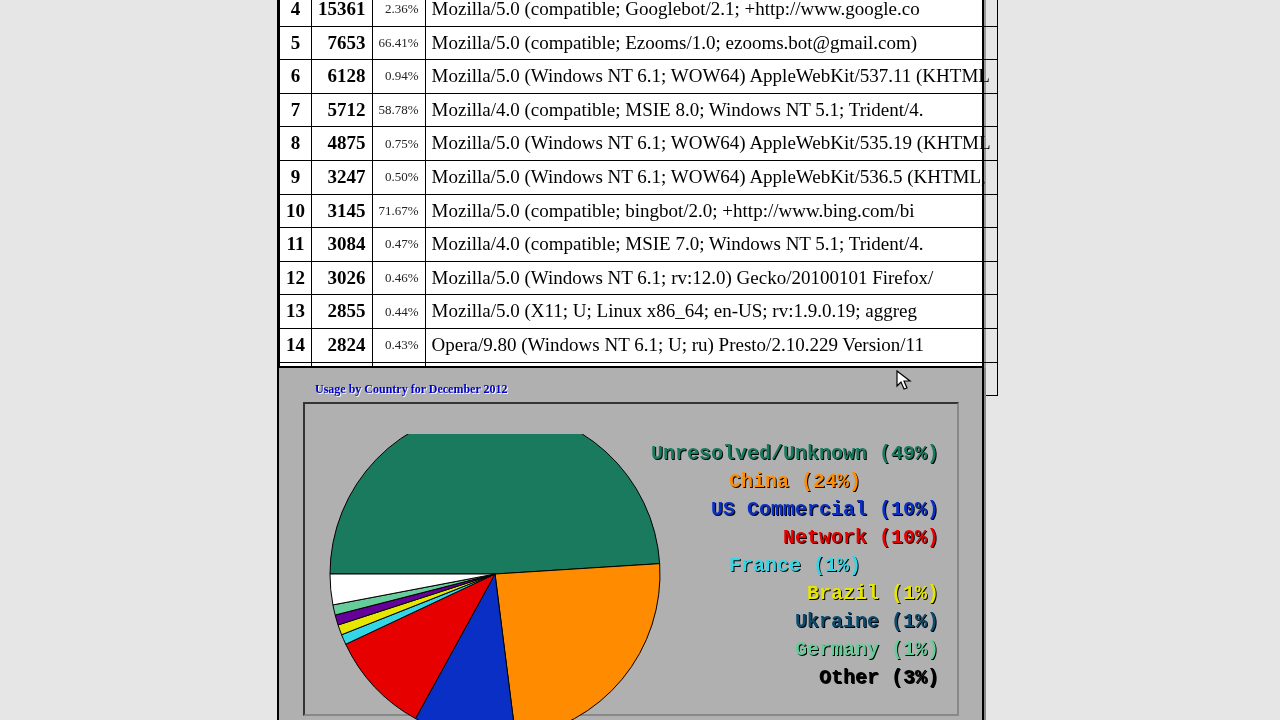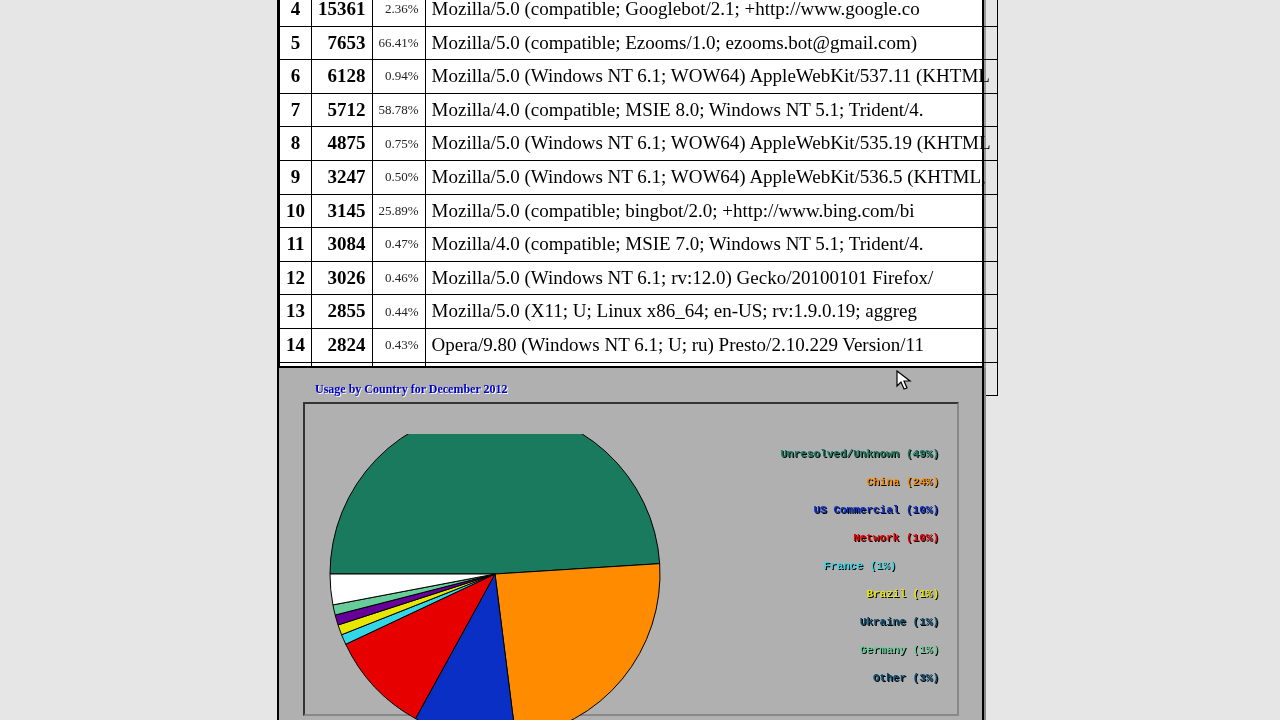--- a/index.html
+++ b/index.html
@@ -7,21 +7,21 @@
   table{border-collapse:collapse;width:100%}
   td{border:1px solid #000;padding:3px 6px;font-size:19px;line-height:1.4;white-space:nowrap;overflow:hidden}
   td.rank{width:28px;text-align:center;font-weight:bold}
   td.hits{width:72px;text-align:right;font-weight:bold}
   td.pct{width:54px;text-align:right;font-size:13px;color:#222}
   td.ua{font-family:"Times New Roman",serif}
   .chart-panel{position:absolute;left:277px;top:366px;width:703px;height:354px;background:#b0b0b0;border:2px solid #000;box-shadow:2px 2px 0 #888}
   .chart-title{position:absolute;left:36px;top:14px;font-family:Liberation Serif, serif;font-weight:bold;font-size:12px;color:#0000cc;text-shadow:1px 1px 0 #fff}
   .chart-inner{position:absolute;left:24px;top:34px;width:652px;height:310px;border:2px inset #888;background:#b0b0b0}
   .pie{position:absolute;left:22px;top:30px}
-  .legend{position:absolute;right:18px;top:36px;font-family:"Courier New",monospace;font-weight:bold;font-size:11px;text-align:right;line-height:28px}
+  .legend{position:absolute;right:18px;top:36px;font-family:"Courier New",monospace;font-weight:bold;font-size:20px;text-align:right;line-height:28px}
   .legend div{text-shadow:1px 1px 0 #000}
   .cursor{position:absolute;left:896px;top:370px;font-size:20px;color:#000;pointer-events:none}
 </style>
 </head>
 <body>
 
 <div class="table-panel">
   <table>
       <tbody id="tb">
         <tr>
@@ -56,21 +56,21 @@
         </tr>
         <tr>
           <td class="rank">9</td>
           <td class="hits">3247</td>
           <td class="pct">0.50%</td>
           <td class="ua">Mozilla/5.0 (Windows NT 6.1; WOW64) AppleWebKit/536.5 (KHTML,</td>
         </tr>
         <tr>
           <td class="rank">10</td>
           <td class="hits">3145</td>
-          <td class="pct">25.89%</td>
+          <td class="pct">71.67%</td>
           <td class="ua">Mozilla/5.0 (compatible; bingbot/2.0; +http://www.bing.com/bi</td>
         </tr>
         <tr>
           <td class="rank">11</td>
           <td class="hits">3084</td>
           <td class="pct">0.47%</td>
           <td class="ua">Mozilla/4.0 (compatible; MSIE 7.0; Windows NT 5.1; Trident/4.</td>
         </tr>
         <tr>
           <td class="rank">12</td>
@@ -109,28 +109,28 @@
         <path d="M 168 140 L 188.67998353811012 303.6989257168889 A 165 165 0 0 1 88.51064377321693 284.59060220723745 Z" fill="#0a2fc4" stroke="#000" stroke-width="1"></path>
         <path d="M 168 140 L 88.51064377321693 284.59060220723745 A 165 165 0 0 1 18.703536343106748 210.25358310823694 Z" fill="#e60000" stroke="#000" stroke-width="1"></path>
         <path d="M 168 140 L 18.703536343106748 210.25358310823694 A 165 165 0 0 1 14.586879828438498 200.74055119297185 Z" fill="#33d6e6" stroke="#000" stroke-width="1"></path>
         <path d="M 168 140 L 14.586879828438498 200.74055119297185 A 165 165 0 0 1 11.075674811299677 190.98780407186638 Z" fill="#e6e600" stroke="#000" stroke-width="1"></path>
         <path d="M 168 140 L 11.075674811299677 190.98780407186638 A 165 165 0 0 1 8.183778413775883 181.03383138220116 Z" fill="#660099" stroke="#000" stroke-width="1"></path>
         <path d="M 168 140 L 8.183778413775883 181.03383138220116 A 165 165 0 0 1 5.9226036297663995 170.91791690664473 Z" fill="#66cc99" stroke="#000" stroke-width="1"></path>
         <path d="M 168 140 L 5.9226036297663995 170.91791690664473 A 165 165 0 0 1 3 140.00000000000006 Z" fill="#ffffff" stroke="#000" stroke-width="1"></path>
       </svg>
     <div class="legend" id="legend">
         <div style="color: rgb(26, 122, 94);">Unresolved/Unknown (49%)</div>
-        <div style="color: rgb(255, 140, 0);">China (24%)</div>
+        <div style="color: rgb(255, 140, 0); text-align: center;">China (24%)</div>
         <div style="color: rgb(10, 47, 196);">US Commercial (10%)</div>
         <div style="color: rgb(230, 0, 0);">Network (10%)</div>
         <div style="color: rgb(51, 214, 230); text-align: center;">France (1%)</div>
         <div style="color: rgb(230, 230, 0);">Brazil (1%)</div>
         <div style="color: #0c4a6e;">Ukraine (1%)</div>
         <div style="color: rgb(102, 204, 153);">Germany (1%)</div>
-        <div style="color: #0c4a6e;">Other (3%)</div>
+        <div style="color: #000000;">Other (3%)</div>
       </div>
   </div>
 </div>
 
 <div class="cursor">
   <svg width="18" height="22" viewBox="0 0 18 22">
       <path d="M1 1 L1 16 L5 12 L8 19 L11 18 L8 11 L14 11 Z" fill="#fff" stroke="#000" stroke-width="1.2"></path>
     </svg>
 </div>
 

